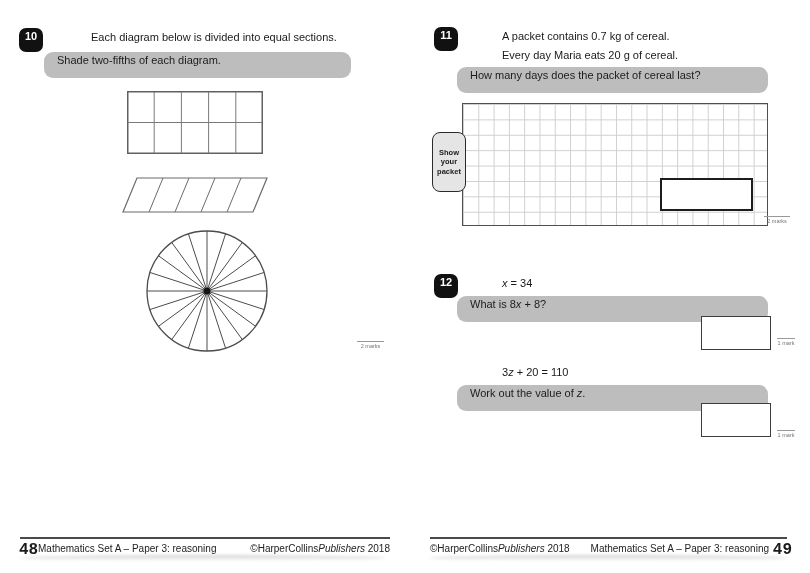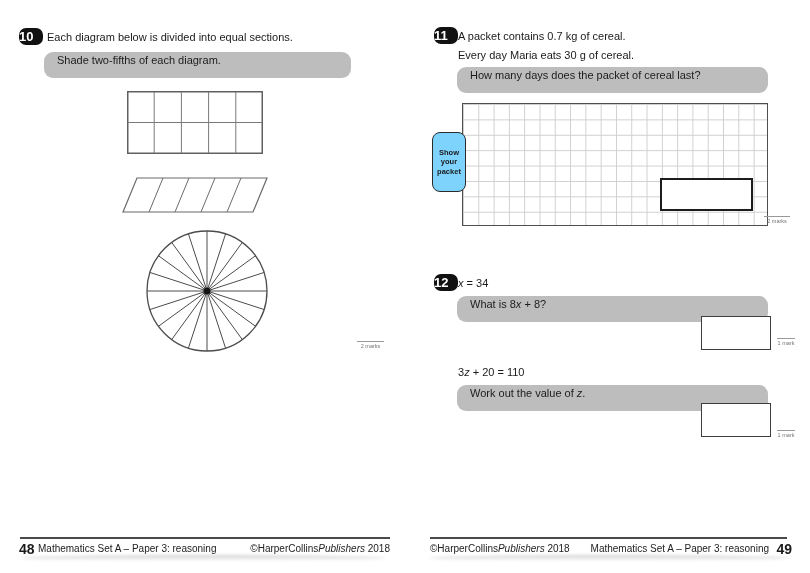--- a/index.html
+++ b/index.html
@@ -3,50 +3,50 @@
 <meta charset="utf-8">
 <style>
   html,body{margin:0;padding:0;}
   body{
     width:810px;height:573px;position:relative;overflow:hidden;
     background:#fdfdfd;color:#1a1a1a;
     font-family:"Liberation Sans","DejaVu Sans",sans-serif;
   }
   .page{position:absolute;top:0;width:405px;height:573px;background:#ffffff;}
   .badge{
-    position:absolute;width:24px;height:17px;border-radius:7px;
-    background:var(--badge,#111);color:#fff;font-weight:bold;font-size:13px;
-    line-height:17px;
+    position:absolute;width:24px;height:24px;border-radius:7px;
+    background:var(--badge,#111);color:#fff;font-weight:bold;font-size:11px;
+    text-align:center;line-height:17px;
   }
-  .qtext{position:absolute;font-size:11px;line-height:14px;white-space:nowrap;}
+  .qtext{position:absolute;font-size:11px;line-height:14px;white-space:nowrap;margin-left:44px;}
   .pill{
     position:absolute;height:26px;border-radius:9px;background:var(--pill,#bdbdbd);
     font-size:11px;line-height:17.5px;padding-left:13px;color:#1c1c1c;
     box-sizing:border-box;white-space:nowrap;
   }
   .diagram{position:absolute;}
   .marks{
     position:absolute;border-top:1px solid #999;color:#777;
     font-size:5.5px;text-align:center;padding-top:1.5px;line-height:1;white-space:nowrap;
   }
   .footer-rule{position:absolute;height:1.5px;background:#4a4a4a;}
-  .pagenum{position:absolute;font-weight:bold;font-size:14px;}
+  .pagenum{position:absolute;font-weight:bold;font-size:16px;font-family:Liberation Mono, monospace;}
   .ftext{position:absolute;font-size:10px;color:#222;white-space:nowrap;}
   .it{font-style:italic;}
   .gridbox{
     position:absolute;border:1.5px solid #4f4f4f;background:#fff;box-sizing:border-box;
     background-image:
       linear-gradient(to right, var(--grid-line,#cfcfcf) 1px, transparent 1px),
       linear-gradient(to bottom, var(--grid-line,#cfcfcf) 1px, transparent 1px);
     background-size:15.3px 15.4px;
   }
   .answer-box{position:absolute;background:#fff;border:2px solid #1c1c1c;}
   .answer-box.thin{border:1px solid #3d3d3d;}
   .method-tab{
-    position:absolute;width:34px;height:60px;background:#7dd3fc;
+    position:absolute;width:34px;height:60px;background:#e5e5e5;
     border:1.5px solid #2b2b2b;border-radius:8px;z-index:2;box-sizing:border-box;
     display:flex;flex-direction:column;align-items:center;justify-content:center;
     font-weight:bold;font-size:7.5px;line-height:9.5px;text-align:center;
   }
   .scan-shadow{
     position:absolute;height:6px;border-radius:50%;
     background:linear-gradient(to bottom, rgba(120,120,120,0.35), rgba(255,255,255,0));
     filter:blur(1.5px);
   }
 </style>
@@ -98,21 +98,21 @@
   <div class="ftext" style="left:38px;top:543px">Mathematics Set A – Paper 3: reasoning</div>
   <div class="ftext" style="right:15px;top:543px;text-align:right">
     <span>©HarperCollins</span><span class="it">Publishers</span><span> 2018</span>
   </div>
 </div>
 
 <div class="page" style="left:405px">
 
   <div class="badge" style="left:29px;top:27px">11</div>
   <div class="qtext" style="left:53px;top:29px">A packet contains 0.7 kg of cereal.</div>
-  <div class="qtext" style="left:53px;top:48px">Every day Maria eats 30 g of cereal.</div>
+  <div class="qtext" style="left:53px;top:48px">Every day Maria eats 20 g of cereal.</div>
   <div class="pill" style="left:52px;top:67px;width:311px">How many days does the packet of cereal last?</div>
 
   <div class="method-tab" style="left:27px;top:132px">
     <span>Show</span>
     <span>your</span>
     <span>packet</span>
   </div>
 
   <div class="gridbox" style="left:57px;top:103px;width:306px;height:123px">
     <div class="answer-box" style="left:197px;top:74px;width:89px;height:29px"></div>

